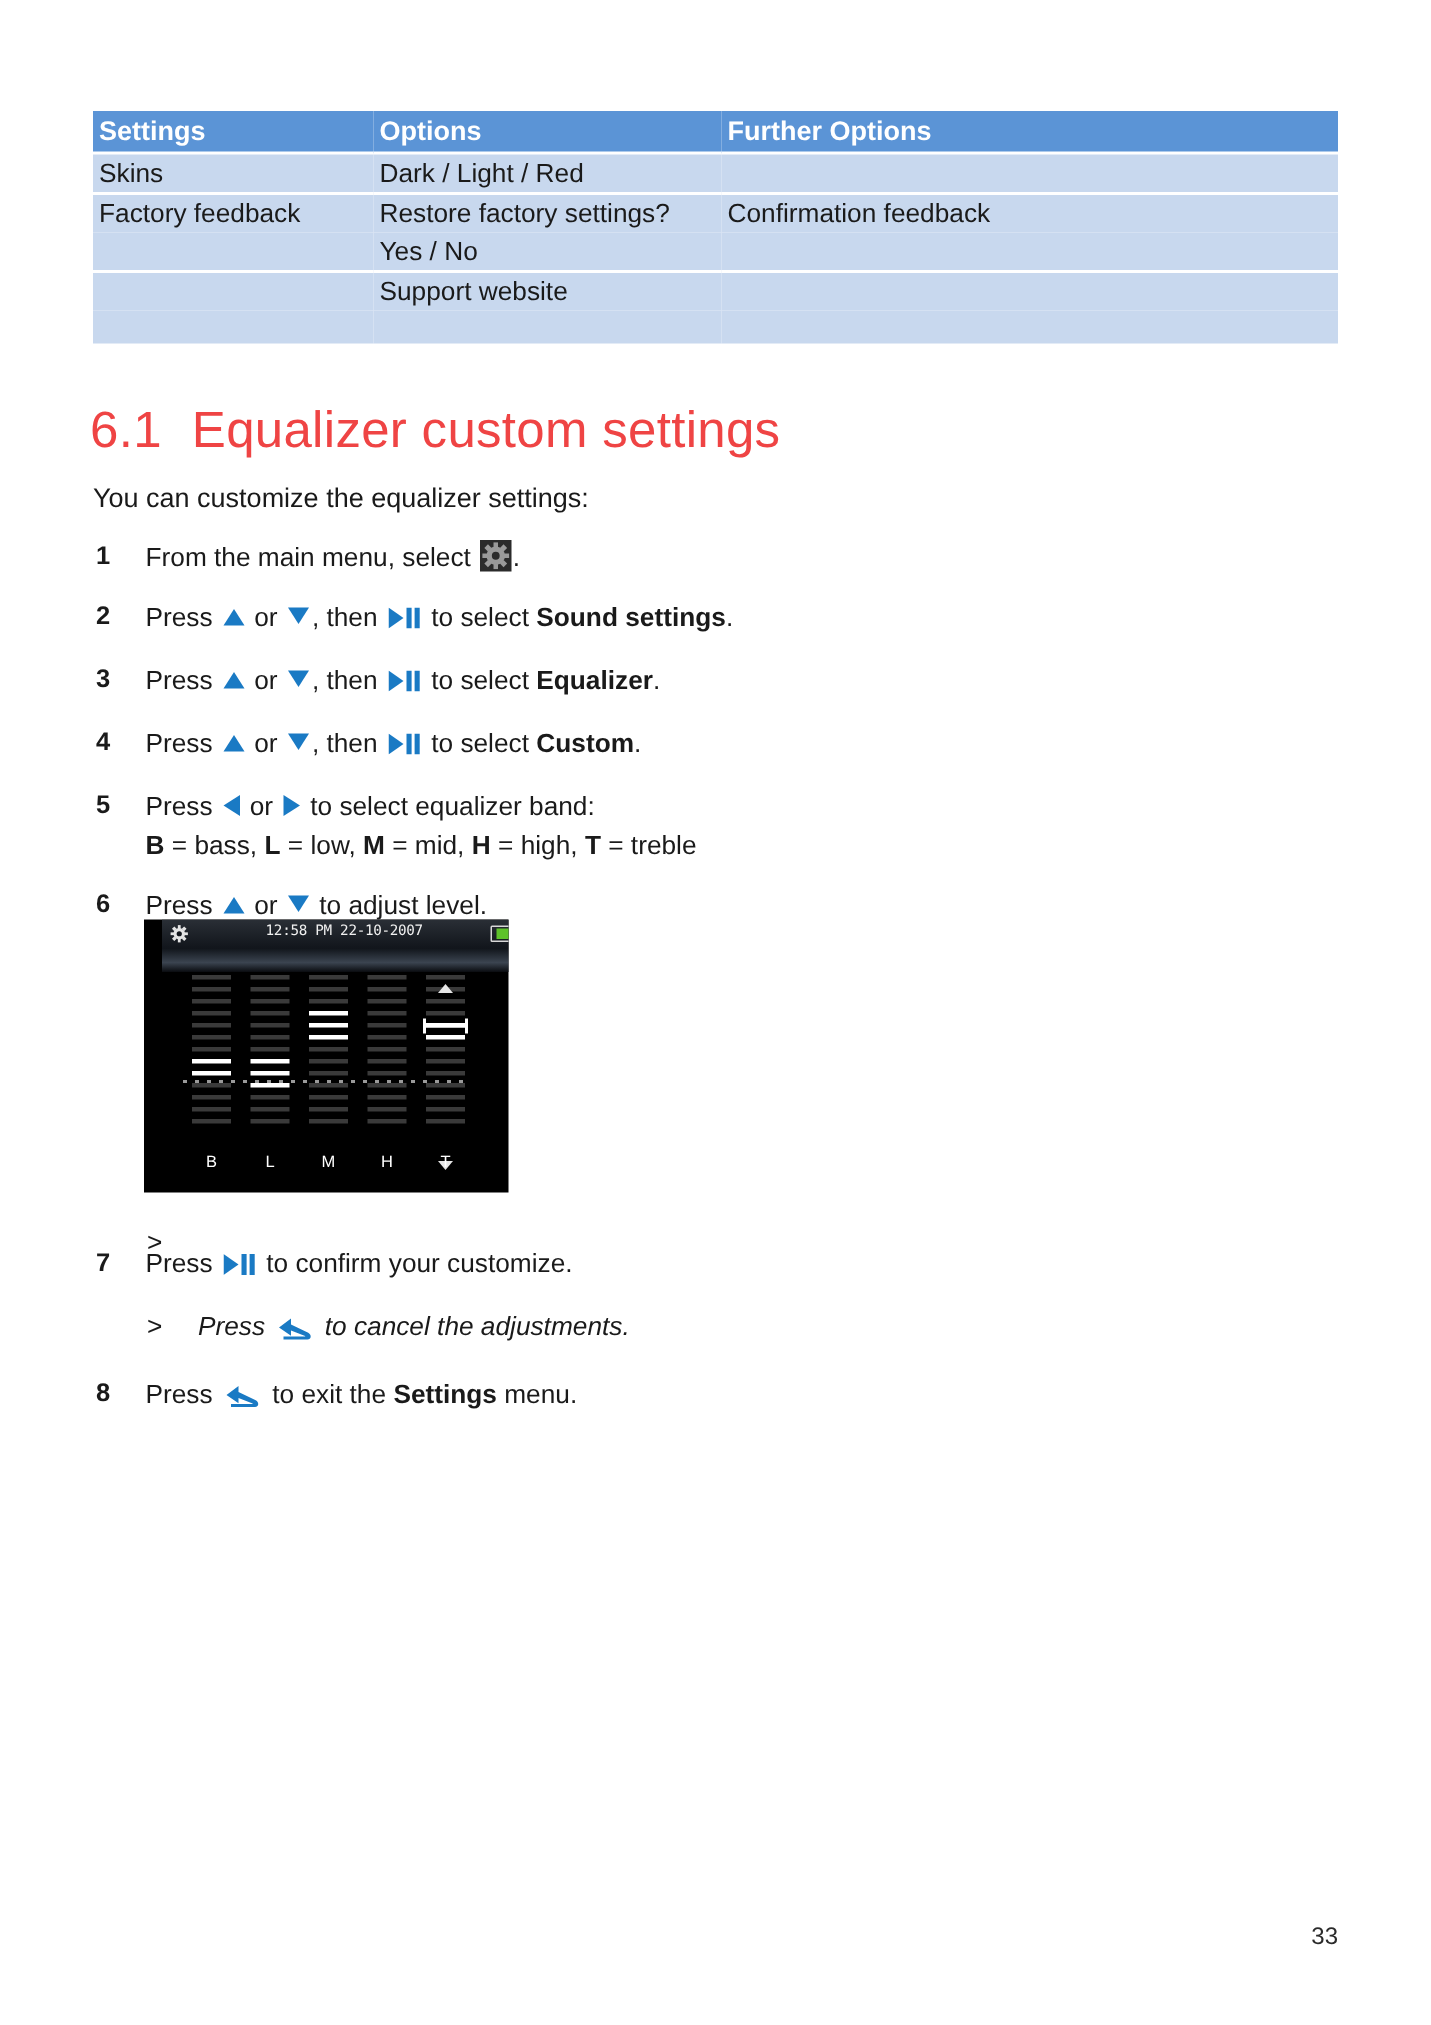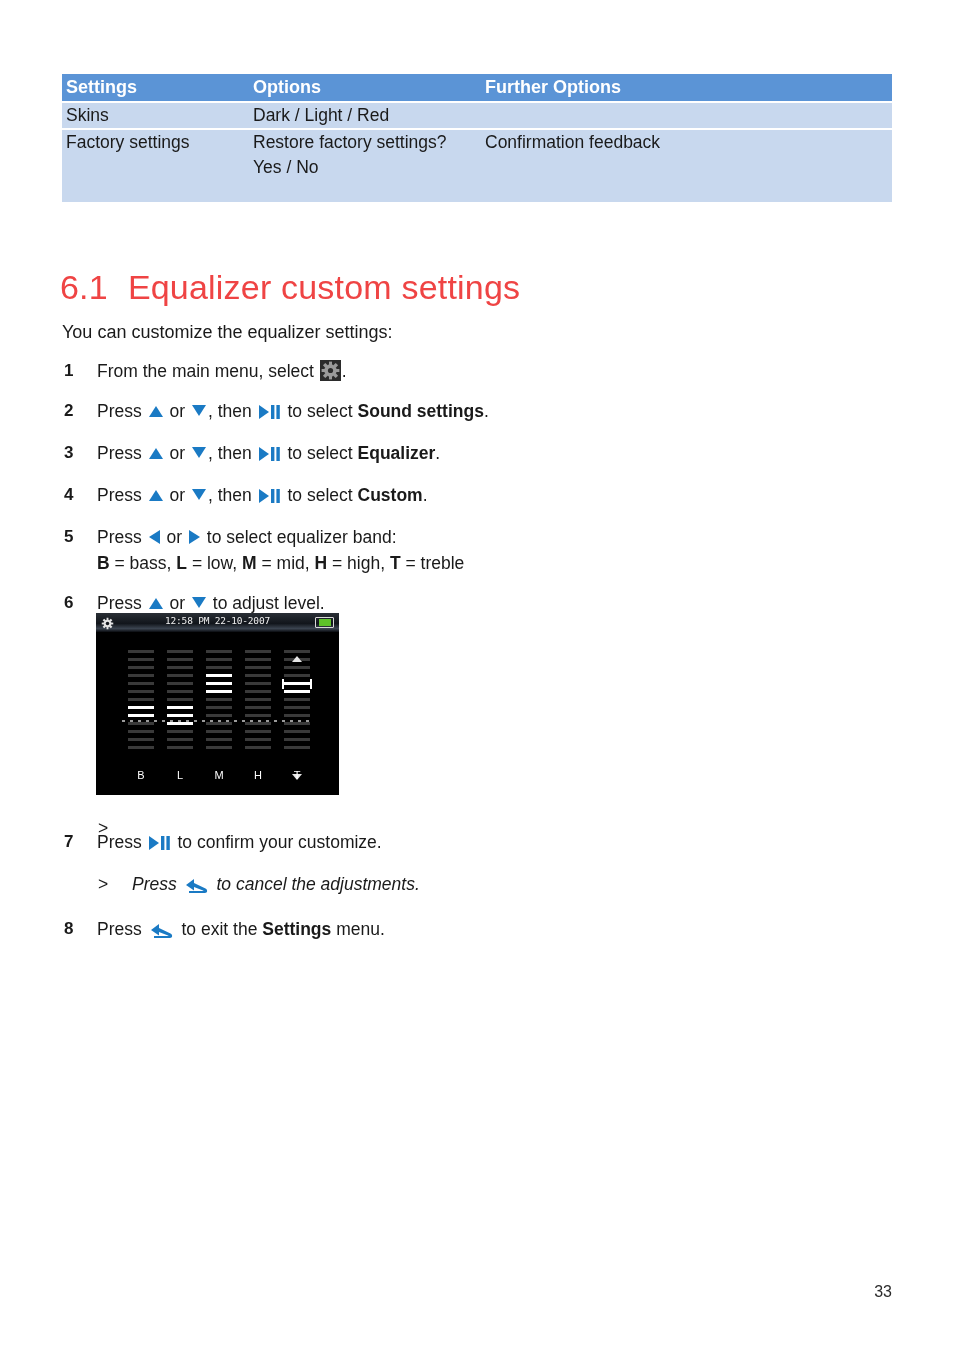--- a/index.html
+++ b/index.html
@@ -162,22 +162,22 @@
     position: absolute;
     left: 96px;
     top: 613px;
     width: 243px;
     height: 182px;
     background: #000000;
     overflow: hidden;
   }
   .dev-status {
     position: absolute;
-    left: 0; top: 0;
-    width: 243px; height: 19px;
+    left: 12px; top: 0;
+    width: 243px; height: 35px;
     background: linear-gradient(#2a2f36 0%, #11151b 55%, #3b4450 82%, #0a0c10 100%);
     color: #e8e8e8;
   }
   .dev-status .st-time {
     position: absolute;
     left: 0; right: 0; top: 2px;
     text-align: center;
     font-family: "DejaVu Sans Mono", monospace;
     font-size: 9.5px;
     letter-spacing: -0.2px;
@@ -299,27 +299,32 @@
       <th>Further Options</th>
     </tr>
   </thead>
   <tbody>
     <tr class="rowline">
       <td>Skins</td>
       <td>Dark / Light / Red</td>
       <td></td>
     </tr>
     <tr class="rowline">
-      <td>Factory settings</td>
+      <td>Factory feedback</td>
       <td>Restore factory settings?</td>
       <td>Confirmation feedback</td>
     </tr>
     <tr>
       <td></td>
       <td>Yes / No</td>
+      <td></td>
+    </tr>
+    <tr class="rowline">
+      <td></td>
+      <td>Support website</td>
       <td></td>
     </tr>
     <tr class="tbl-pad">
       <td></td>
         <td></td>
         <td></td>
     </tr>
   </tbody>
 </table>
 

